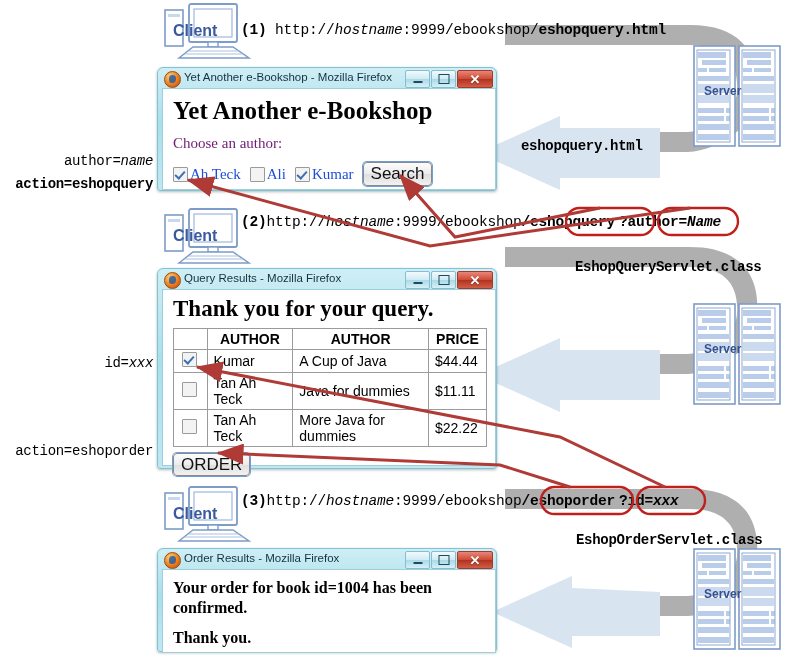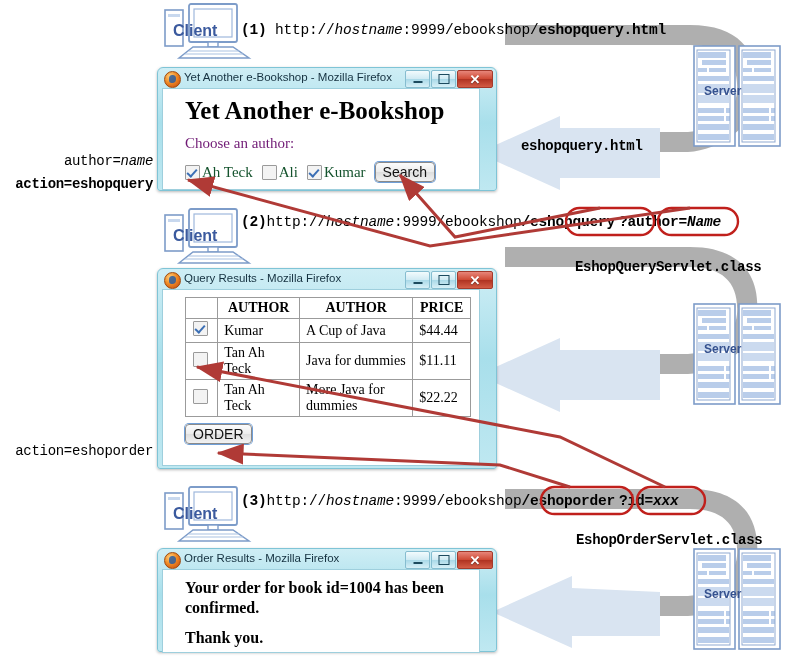--- a/index.html
+++ b/index.html
@@ -45,40 +45,40 @@
   .wbtn{width:23px;height:16px;border:1px solid #86bdd0;border-radius:2px;
         background:linear-gradient(180deg,#f2fbfd 0%,#cfeaf3 50%,#a9d9e8 51%,#d8f0f7 100%);
         position:relative;}
   .wbtn .g{position:absolute;left:50%;top:50%;transform:translate(-50%,-50%);}
   .wbtn-min .g{width:9px;height:2px;background:#1c4a5e;margin-top:3px;}
   .wbtn-max .g{width:9px;height:8px;border:1.5px solid #1c4a5e;}
   .wbtn-close{width:34px;border:1px solid #a33a2c;
         background:linear-gradient(180deg,#e7867a 0%,#cf4b36 48%,#b03322 52%,#d35c45 100%);}
   .wbtn-close .g{color:#fff;font-size:13px;font-weight:bold;font-family:"Liberation Sans",sans-serif;
         line-height:1;text-shadow:0 1px 0 rgba(0,0,0,.4);}
-  .win-body{background:#fff;border:1px solid #9ecfdd;margin:0 16px 5px 4px;
-            padding:6px 8px 8px 20px;}
+  .win-body{background:#fff;border:1px solid #9ecfdd;margin:0 0 5px 4px;
+            padding:6px 8px 8px 8px;}
 
   .serif{font-family:"Liberation Serif",serif;}
   .h1{font-family:"Liberation Serif",serif;font-weight:bold;font-size:25px;color:#000;
       margin:2px 0 10px 2px;}
   .ptxt{font-family:"Liberation Serif",serif;font-size:15px;color:#701a75;margin:0 0 10px 2px;}
   .cbrow{display:flex;align-items:center;gap:0px;margin-left:2px;}
   .cb{width:13px;height:13px;border:1px solid #9a9a9a;background:#f3f3f3;
       display:inline-block;position:relative;border-radius:1px;margin-right:2px;}
   .cb.on:after{content:"";position:absolute;left:3px;top:1px;width:4px;height:8px;
       border:solid #3b6fb5;border-width:0 2px 2px 0;transform:rotate(42deg);}
-  .cblabel{font-family:"Liberation Serif",serif;font-size:15px;color:#14532d;margin-right:9px;}
-  .btn{font-family:"Liberation Sans",sans-serif;font-size:14px;color:#111;
+  .cblabel{font-family:"Liberation Serif",serif;font-size:15px;color:#1d4ed8;margin-right:9px;}
+  .btn{font-family:"Liberation Sans",sans-serif;font-size:17px;color:#111;
        border:1px solid #8a8a8a;border-radius:4px;padding:1px 7px;
        background:linear-gradient(180deg,#fcfcfc 0%,#ececec 50%,#dedede 51%,#f2f2f2 100%);
        box-shadow:0 0 0 1px #6f9fd8;}
 
   
-  table.res{border-collapse:collapse;font-family:Liberation Serif, serif;font-size:14px;
+  table.res{border-collapse:collapse;font-family:Liberation Sans, sans-serif;font-size:14px;
             margin:3px 0 0 2px;background:#fff;}
   table.res td,table.res th{border:1px solid #9b9b9b;padding:2px 6px;color:#000;}
   table.res th{font-weight:bold;text-align:center;}
   .c-check{width:22px;text-align:center;padding:2px 3px;}
 
   
   svg.ov{position:absolute;left:0;top:0;width:795px;height:659px;pointer-events:none;}
 </style>
 </head>
 <body>
@@ -336,20 +336,21 @@
           </div>
         <div class="wbtn wbtn-max">
             <span class="g"></span>
           </div>
         <div class="wbtn wbtn-close">
             <span class="g">✕</span>
           </div>
       </div>
     </div>
     <div class="win-body" style="height:163px;padding-top:4px;">
+      <div class="h1" style="font-size:23px;margin-bottom:6px;">Thank you for your query.</div>
       <table class="res">
         <thead>
           <tr>
             <th class="c-check"></th>
             <th style="width:78px;">AUTHOR</th>
             <th style="width:148px;">AUTHOR</th>
             <th style="width:46px;">PRICE</th>
           </tr>
         </thead>
         <tbody>
@@ -372,20 +373,21 @@
             <td>$22.22</td>
           </tr>
         </tbody>
       </table>
       <div style="margin:8px 0 0 2px;">
         <span class="btn">ORDER</span>
       </div>
     </div>
   </div>
 
+  <div class="abs leftlbl" style="left:0px;top:355px;width:153px;"><span>id=</span><i>xxx</i></div>
   <div class="abs leftlbl" style="left:0px;top:443px;width:153px;">action=eshoporder</div>
 
   <div class="abs mono" style="left:241px;top:493px;">
     <b>(3)</b><span>http://</span><i>hostname</i><span>:9999/ebookshop</span><b>/eshoporder</b><span style="display:inline-block;width:4px;"></span><b>?id=</b><b><i>xxx</i></b>
   </div>
 
   <div class="abs mono-b" style="left:576px;top:532px;">EshopOrderServlet.class</div>
 
   <div class="win" style="left:157px;top:548px;width:338px;height:102px;">
     <div class="win-tb">

